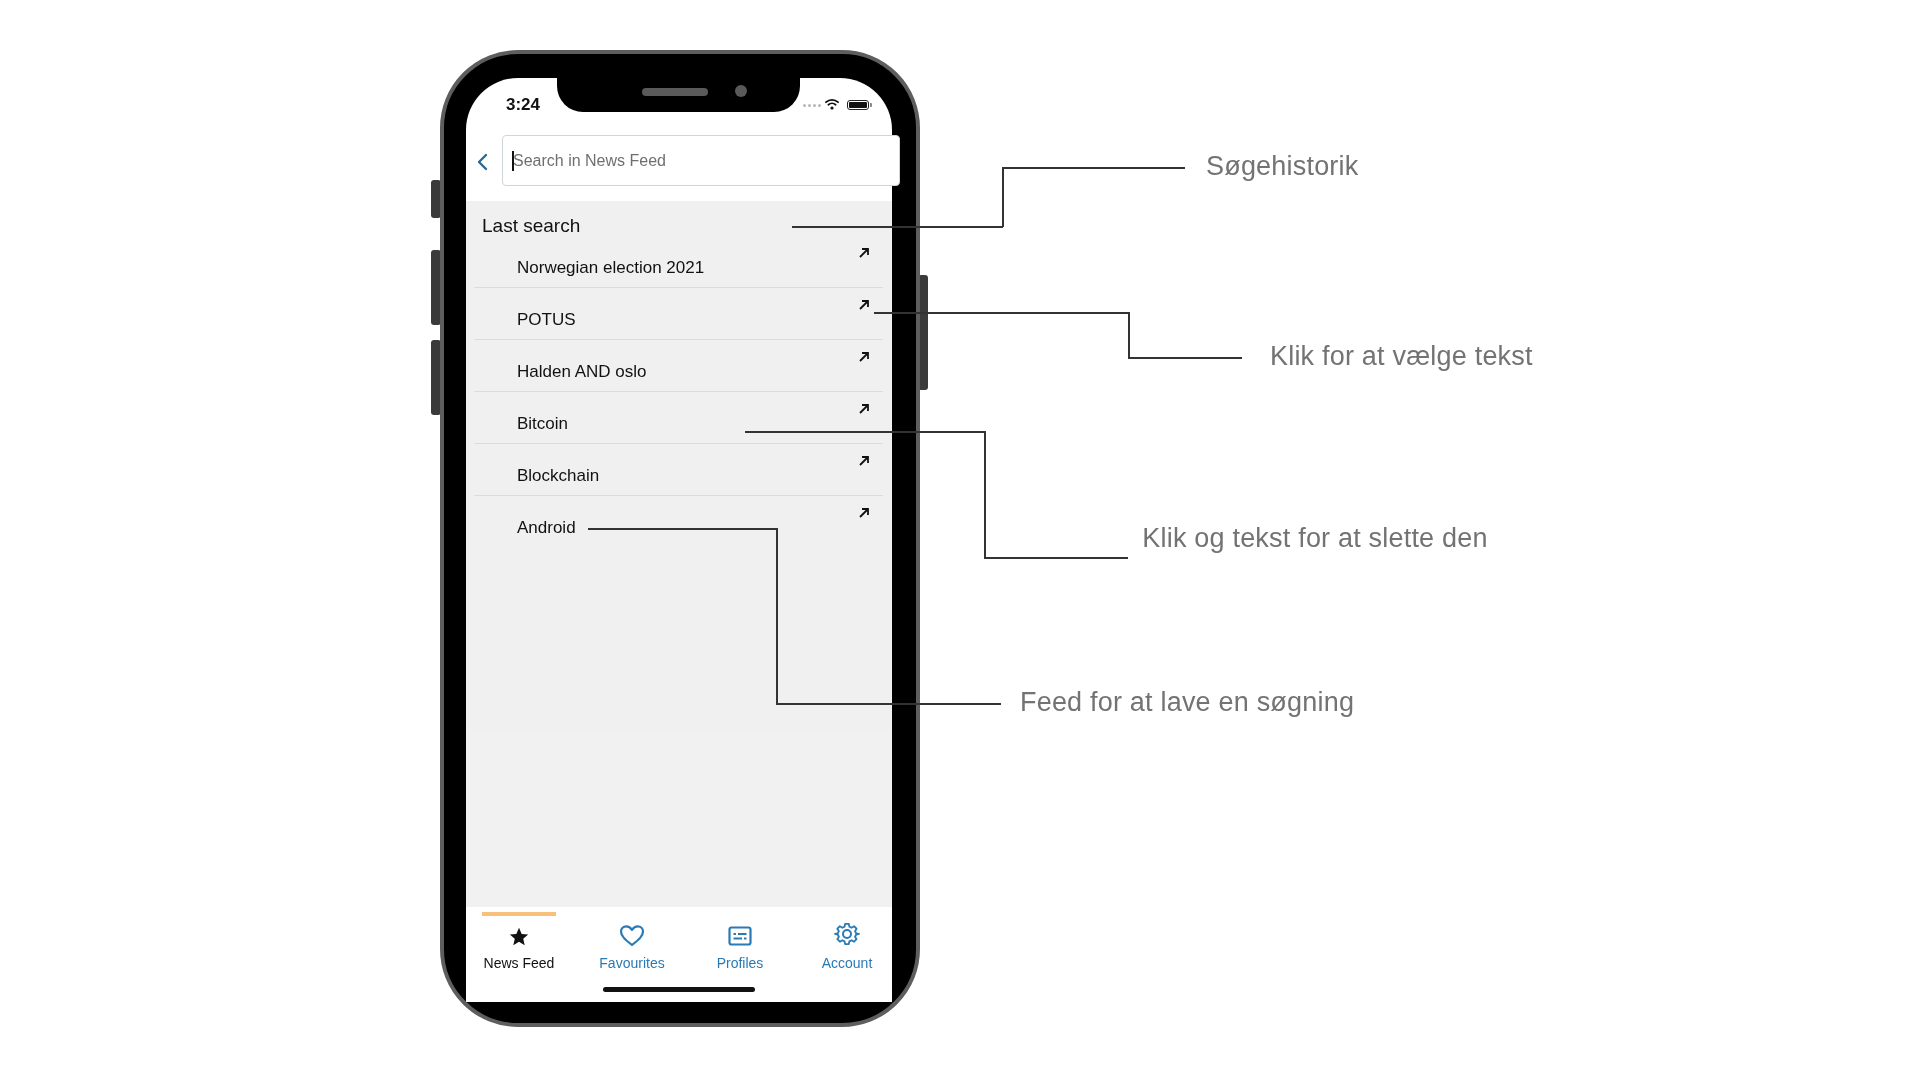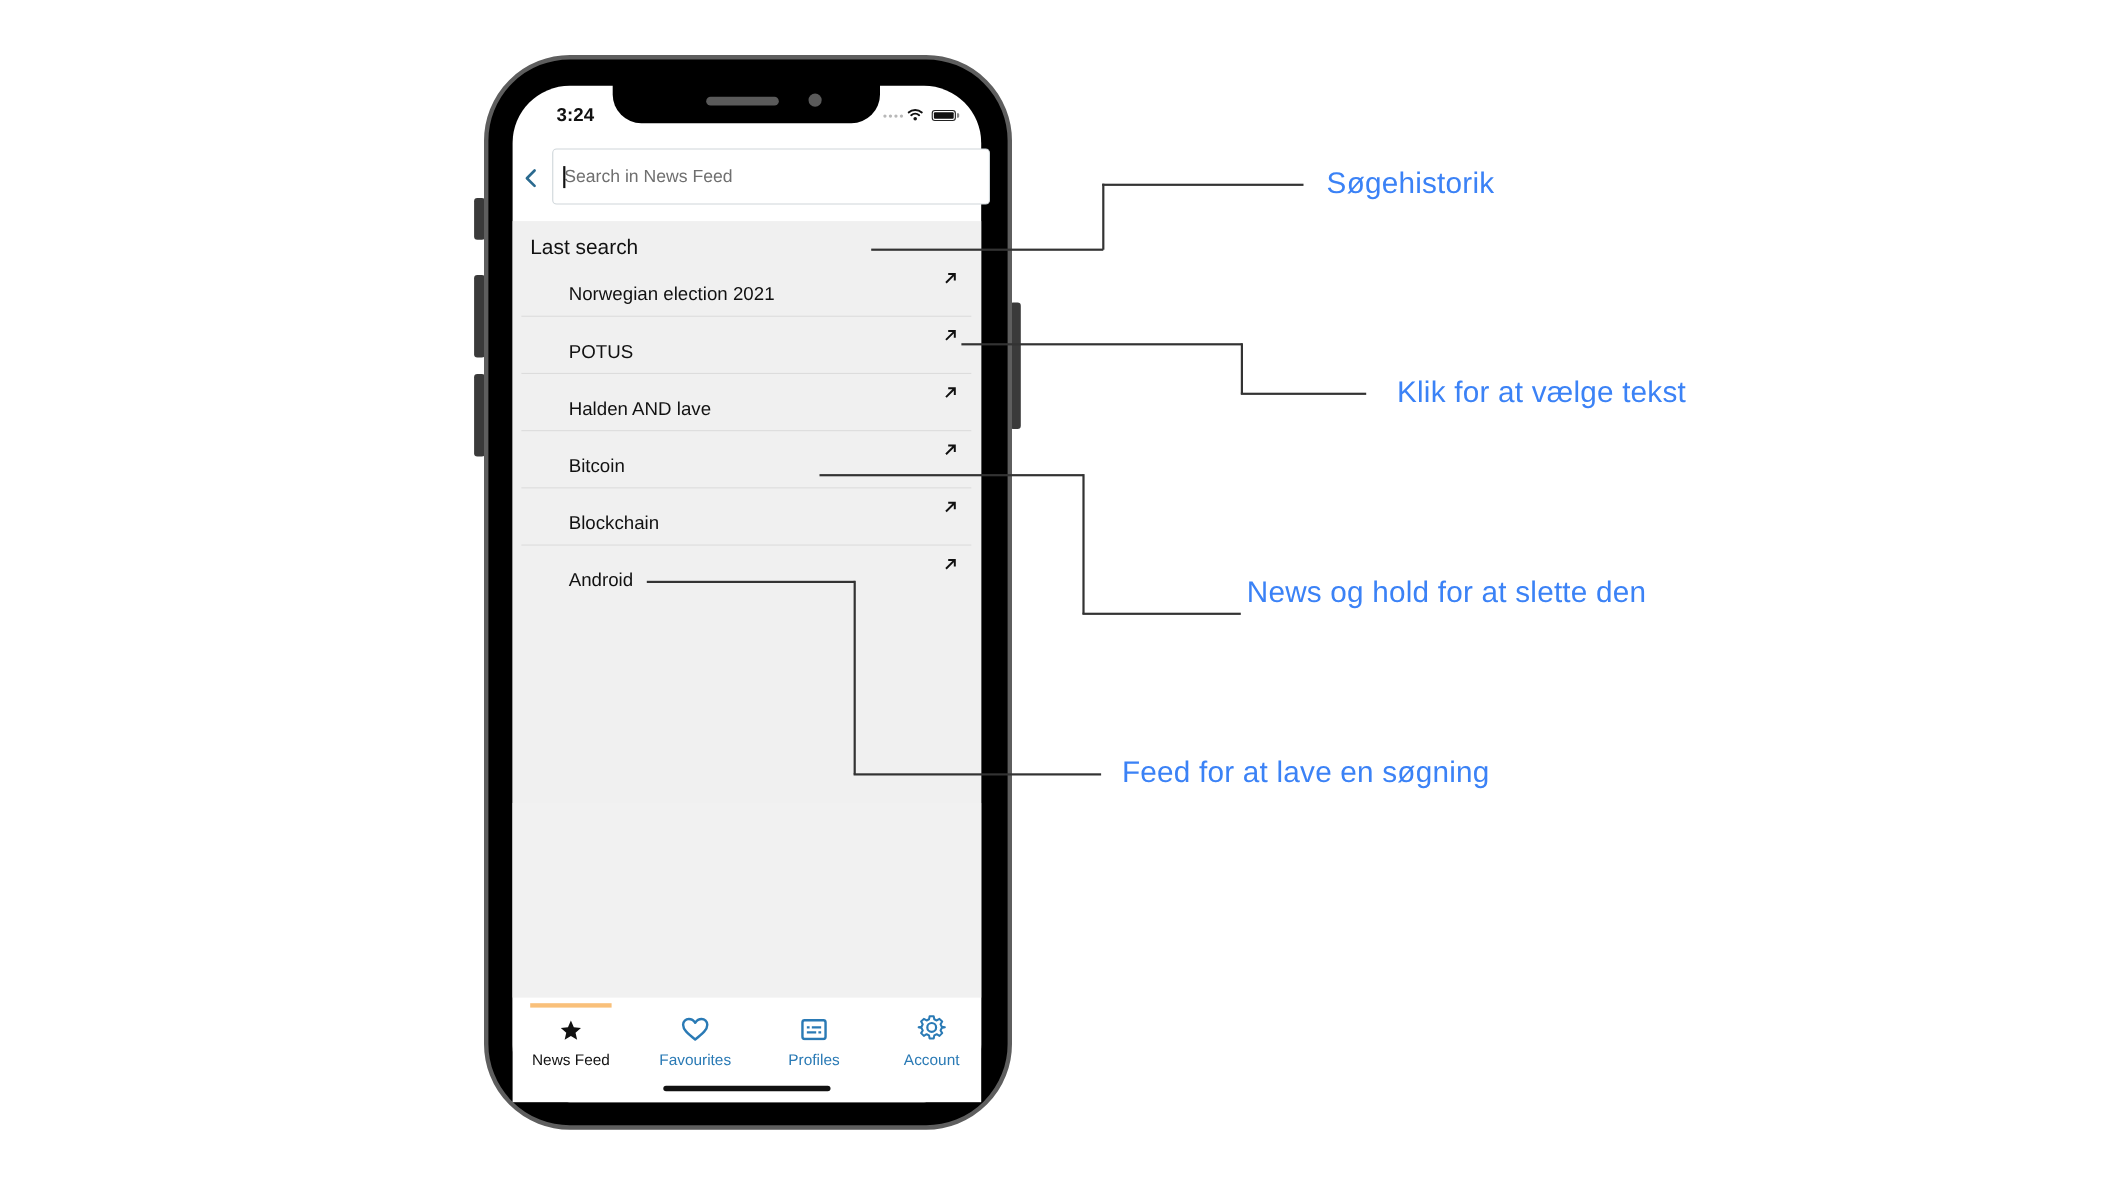--- a/index.html
+++ b/index.html
@@ -36,21 +36,21 @@
   .row .arrow { position:absolute; right:12px; top:10px; width:14px; height:14px; }
   .row .divider { position:absolute; left:0; right:0; bottom:0; height:1px; background:#dcdcdc; }
   .tabbar { left:466px; top:907px; width:426px; height:95px; background:#fff; }
   .tab { position:absolute; top:907px; width:100px; height:70px; text-align:center; }
   .tab .tlabel { position:absolute; left:0; right:0; top:48px; font-size:14px; }
   .tab svg { position:absolute; left:50%; transform:translateX(-50%); top:17px; }
   .indicator { left:482px; top:912px; width:74px; height:4px; background:#f9c07a; }
   .homebar { left:603px; top:987px; width:152px; height:5px; background:#111; border-radius:3px; }
   
   .line { position:absolute; background:#333; }
-  .note { position:absolute; font-size:27px; color:#3b82f6; font-weight:300; letter-spacing:0.2px; white-space:nowrap; }
+  .note { position:absolute; font-size:27px; color:#737373; font-weight:300; letter-spacing:0.2px; white-space:nowrap; }
   .note.center { text-align:center; line-height:37px; }
 </style>
 </head>
 <body>
 
 <div class="abs side-btn" style="left:431px;top:180px;width:10px;height:38px;"></div>
 <div class="abs side-btn" style="left:431px;top:250px;width:10px;height:75px;"></div>
 <div class="abs side-btn" style="left:431px;top:340px;width:10px;height:75px;"></div>
 <div class="abs side-btn" style="left:918px;top:275px;width:10px;height:115px;"></div>
 <div class="abs phone"></div>
@@ -98,21 +98,21 @@
   <div class="divider"></div>
 </div>
 <div class="row" style="top:288px;">
   <span class="label">POTUS</span>
   <svg class="arrow" viewBox="0 0 14 14">
       <path d="M3 11 L11 3 M5 3 H11 V9" stroke="#111" stroke-width="1.8" fill="none"></path>
     </svg>
   <div class="divider"></div>
 </div>
 <div class="row" style="top:340px;">
-  <span class="label">Halden AND lave</span>
+  <span class="label">Halden AND oslo</span>
   <svg class="arrow" viewBox="0 0 14 14">
       <path d="M3 11 L11 3 M5 3 H11 V9" stroke="#111" stroke-width="1.8" fill="none"></path>
     </svg>
   <div class="divider"></div>
 </div>
 <div class="row" style="top:392px;">
   <span class="label">Bitcoin</span>
   <svg class="arrow" viewBox="0 0 14 14">
       <path d="M3 11 L11 3 M5 3 H11 V9" stroke="#111" stroke-width="1.8" fill="none"></path>
     </svg>
@@ -174,19 +174,19 @@
 
 <div class="line" style="left:874px;top:312px;width:255px;height:1.5px;"></div>
 <div class="line" style="left:1128px;top:312px;width:1.5px;height:46px;"></div>
 <div class="line" style="left:1128px;top:357px;width:114px;height:1.5px;"></div>
 <div class="note" style="left:1270px;top:341px;">Klik for at vælge tekst</div>
 
 <div class="line" style="left:745px;top:431px;width:240px;height:1.5px;"></div>
 <div class="line" style="left:984px;top:431px;width:1.5px;height:127px;"></div>
 <div class="line" style="left:984px;top:557px;width:144px;height:1.5px;"></div>
 <div class="note center" style="left:1131px;top:520px;width:368px;">
-  <div>News og hold for at slette den</div>
+  <div>Klik og tekst for at slette den</div>
 </div>
 
 <div class="line" style="left:588px;top:528px;width:189px;height:1.5px;"></div>
 <div class="line" style="left:776px;top:528px;width:1.5px;height:176px;"></div>
 <div class="line" style="left:776px;top:703px;width:225px;height:1.5px;"></div>
 <div class="note" style="left:1020px;top:687px;">Feed for at lave en søgning</div>
 
 </body></html>

